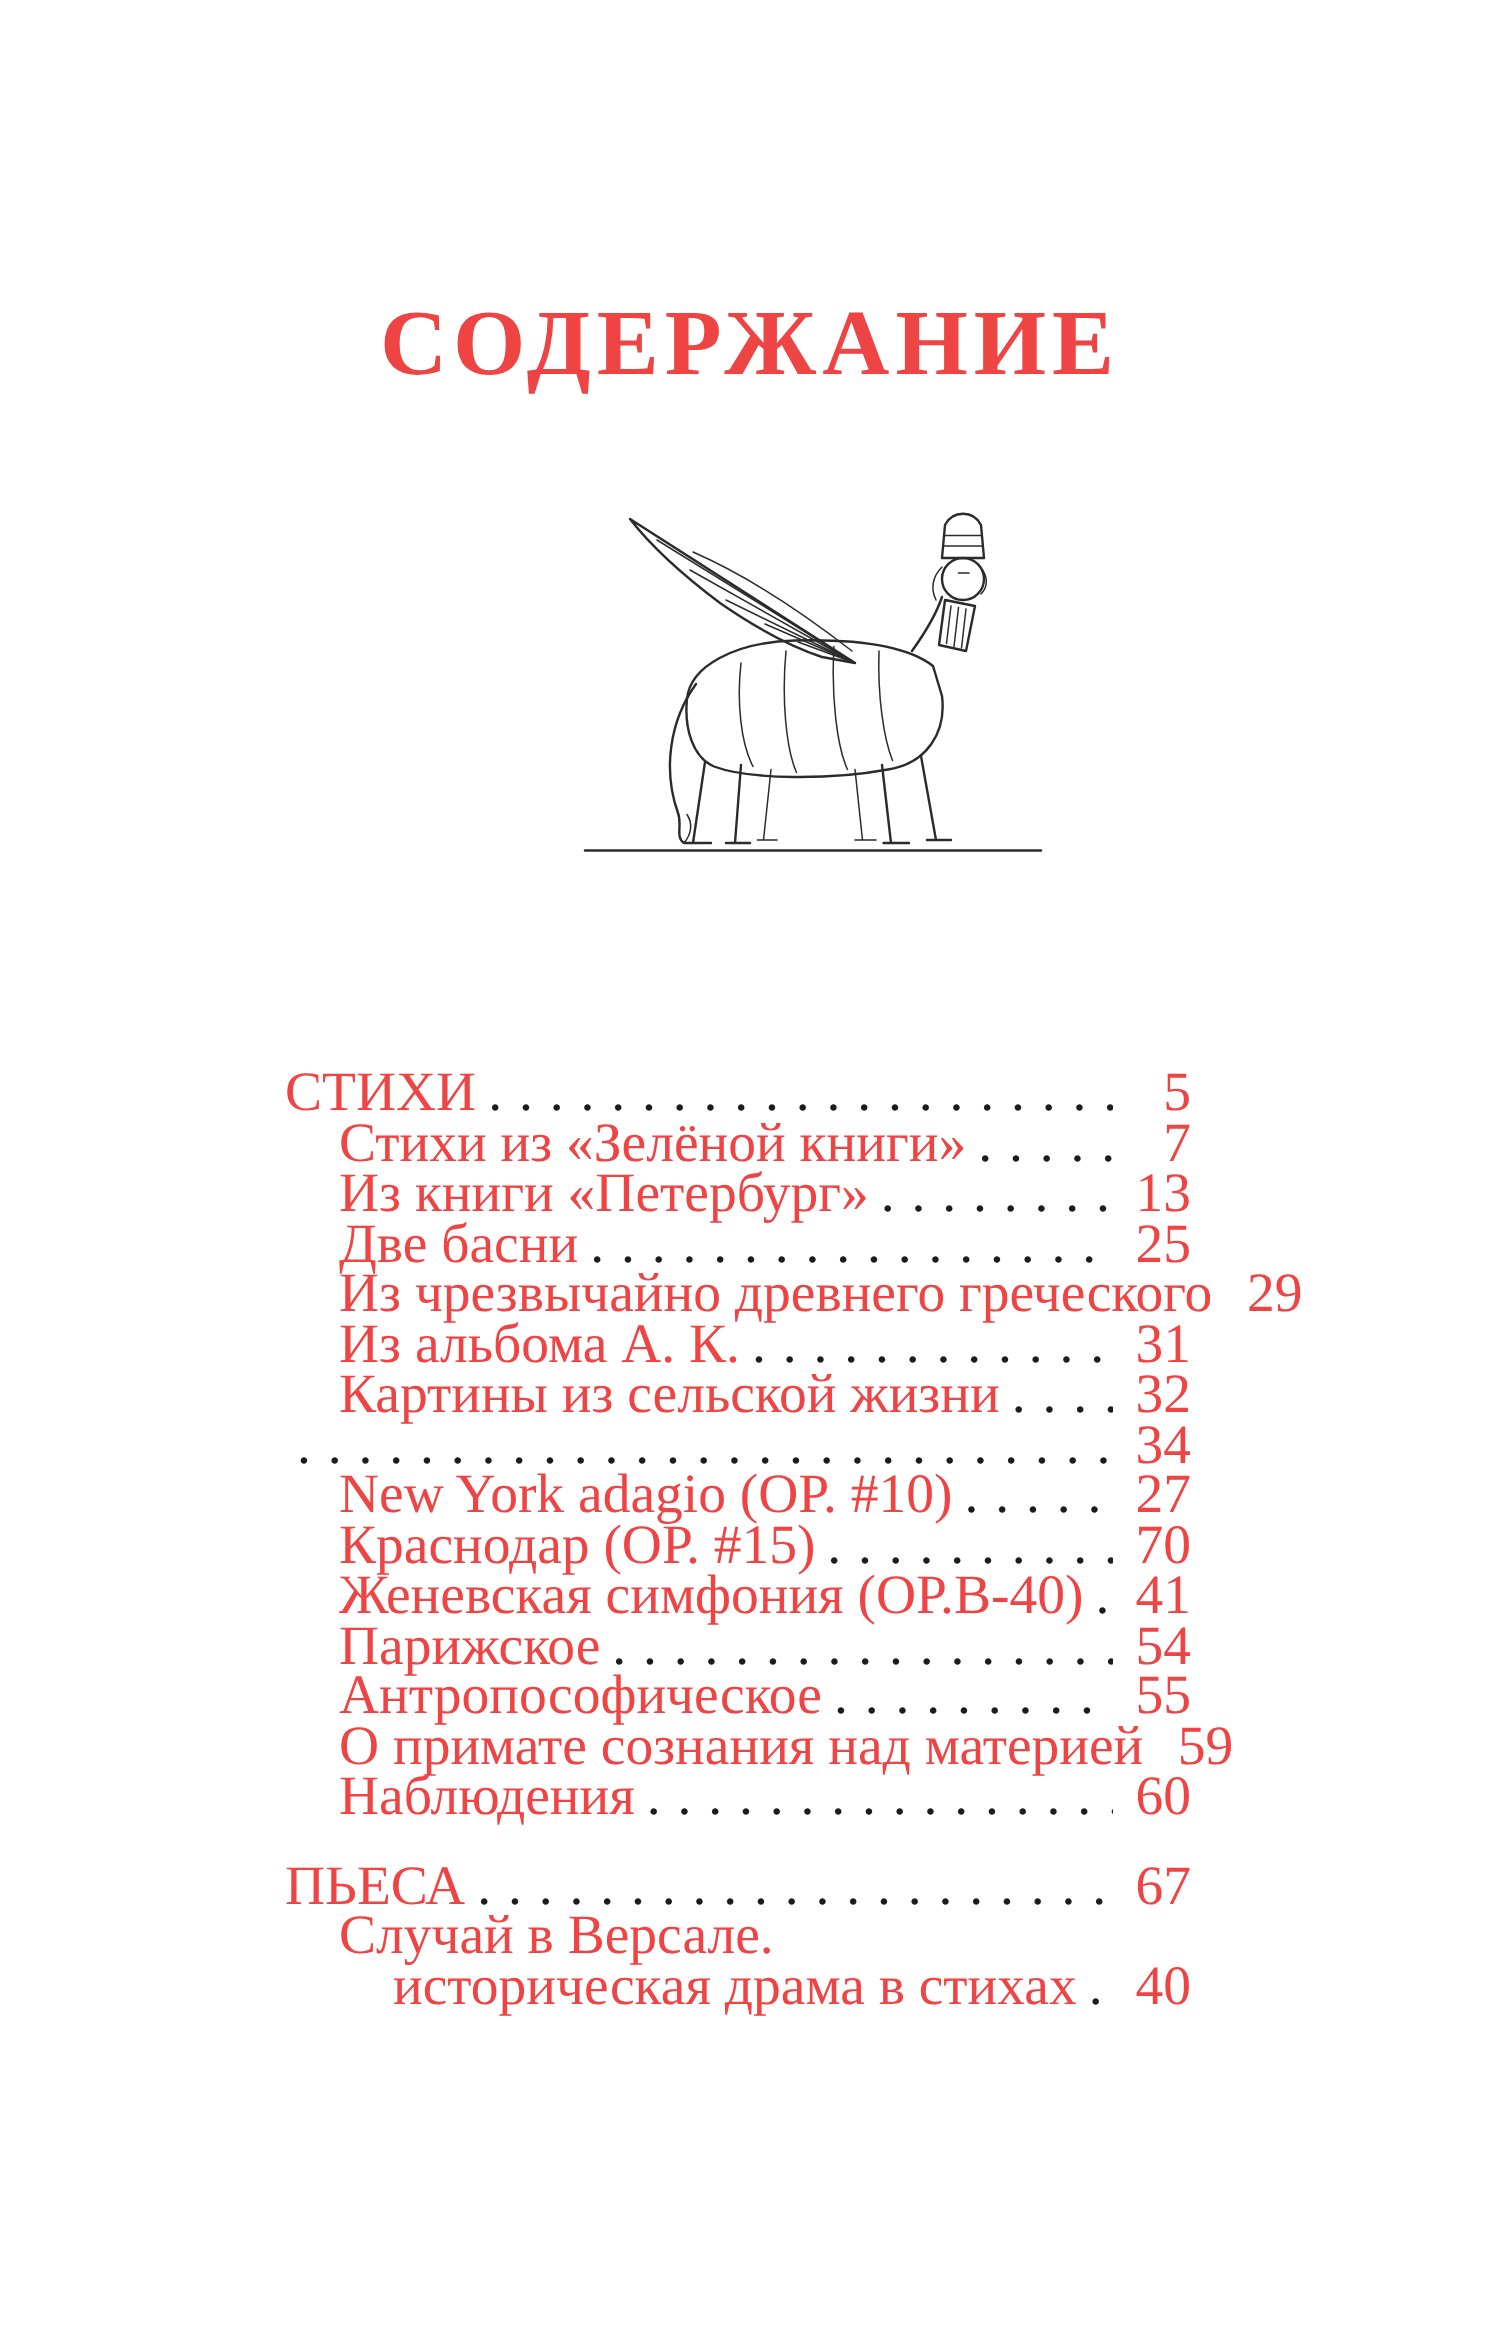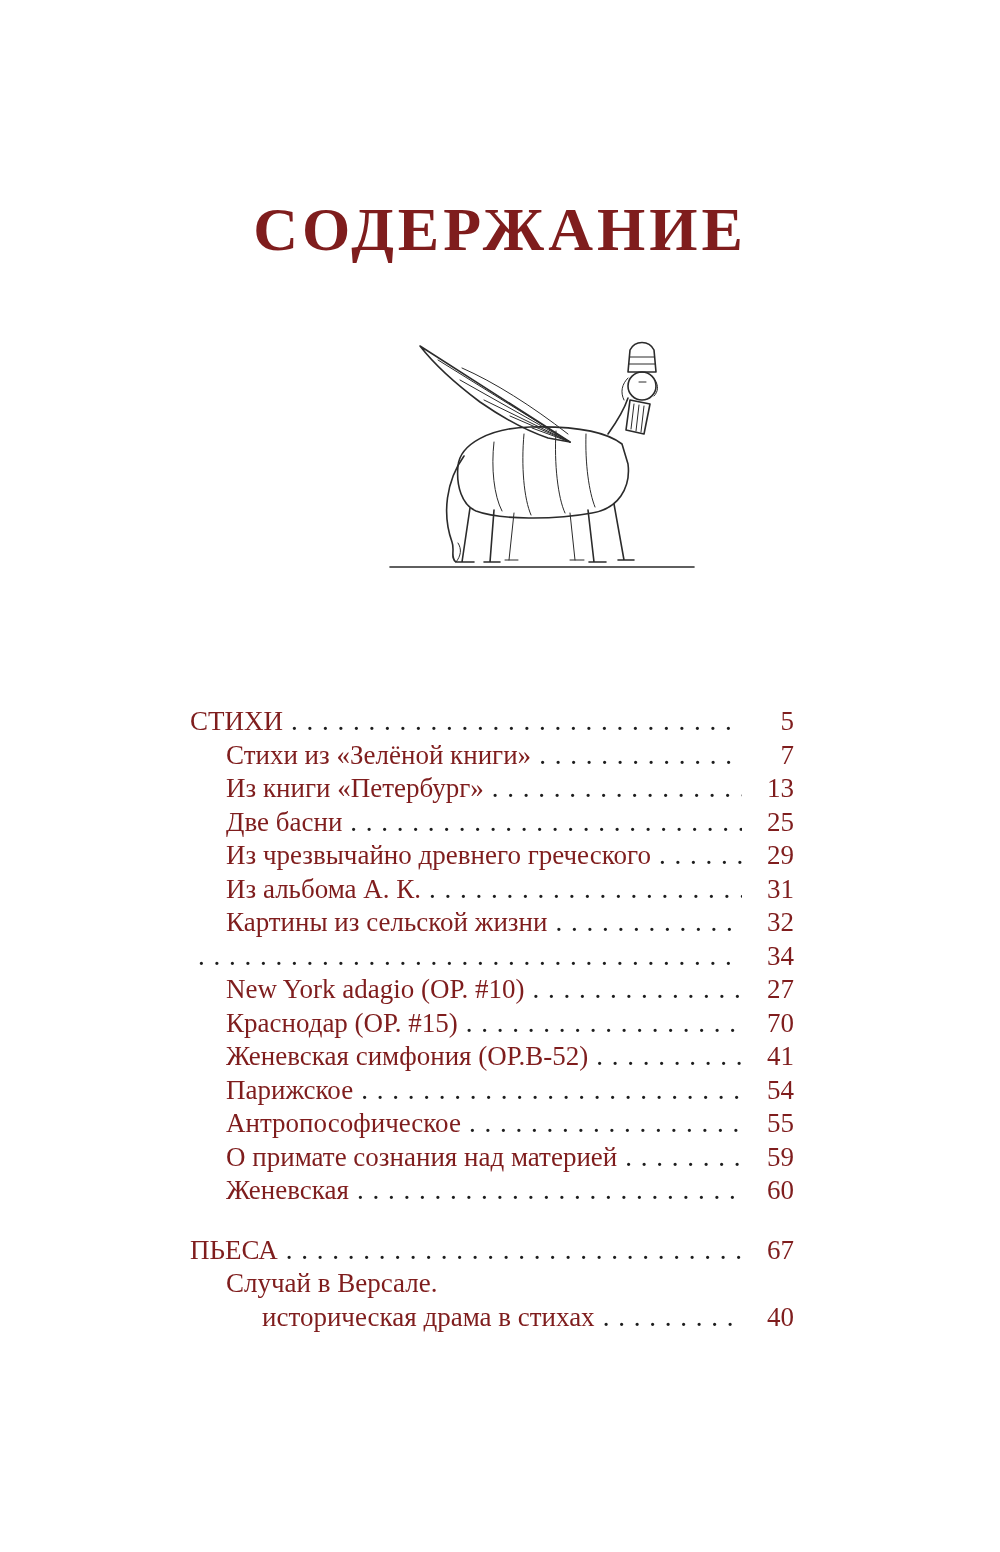--- a/index.html
+++ b/index.html
@@ -7,40 +7,40 @@
     padding: 0;
     background: #ffffff;
   }
   .page {
     position: relative;
     width: 1000px;
     height: 1552px;
     background: #ffffff;
     overflow: hidden;
     font-family: "Liberation Serif", "DejaVu Serif", serif;
-    color: #7f1d1d;
+    color: #ef4444;
   }
   .page-title {
     padding-top: 198px;
     text-align: center;
     font-size: 62px;
     font-weight: 700;
     letter-spacing: 4px;
     line-height: 1;
   }
   .illustration {
     width: 340px;
     margin-top: 56px;
     margin-left: 372px;
   }
   .toc {
     margin-top: 118px;
     margin-left: 190px;
     width: 604px;
-    font-size: 27px;
+    font-size: 37px;
   }
   .toc-row {
     display: flex;
     align-items: baseline;
     height: 33.5px;
     white-space: nowrap;
   }
   .toc-row.level-1 .toc-label { padding-left: 36px; text-align: center; }
   .toc-row.level-2 .toc-label { padding-left: 72px; }
   .toc-row.gap-before { margin-top: 26px; }
@@ -168,41 +168,41 @@
       <span class="toc-label">New York adagio (OP. #10)</span>
       <span class="toc-leader"></span>
       <span class="toc-page">27</span>
     </div>
       <div class="toc-row level-1">
       <span class="toc-label">Краснодар (ОР. #15)</span>
       <span class="toc-leader"></span>
       <span class="toc-page">70</span>
     </div>
       <div class="toc-row level-1">
-      <span class="toc-label">Женевская симфония (ОР.В-52)</span>
+      <span class="toc-label">Женевская симфония (ОР.В-40)</span>
       <span class="toc-leader"></span>
       <span class="toc-page">41</span>
     </div>
       <div class="toc-row level-1">
       <span class="toc-label">Парижское</span>
       <span class="toc-leader"></span>
       <span class="toc-page">54</span>
     </div>
       <div class="toc-row level-1">
       <span class="toc-label">Антропософическое</span>
       <span class="toc-leader"></span>
       <span class="toc-page">55</span>
     </div>
       <div class="toc-row level-1">
       <span class="toc-label">О примате сознания над материей</span>
       <span class="toc-leader"></span>
       <span class="toc-page">59</span>
     </div>
       <div class="toc-row level-1">
-      <span class="toc-label">Женевская</span>
+      <span class="toc-label">Наблюдения</span>
       <span class="toc-leader"></span>
       <span class="toc-page">60</span>
     </div>
       <div class="toc-row level-0 gap-before">
       <span class="toc-label">ПЬЕСА</span>
       <span class="toc-leader"></span>
       <span class="toc-page">67</span>
     </div>
       <div class="toc-row level-1 no-page">
       <span class="toc-label">Случай в Версале.</span>

